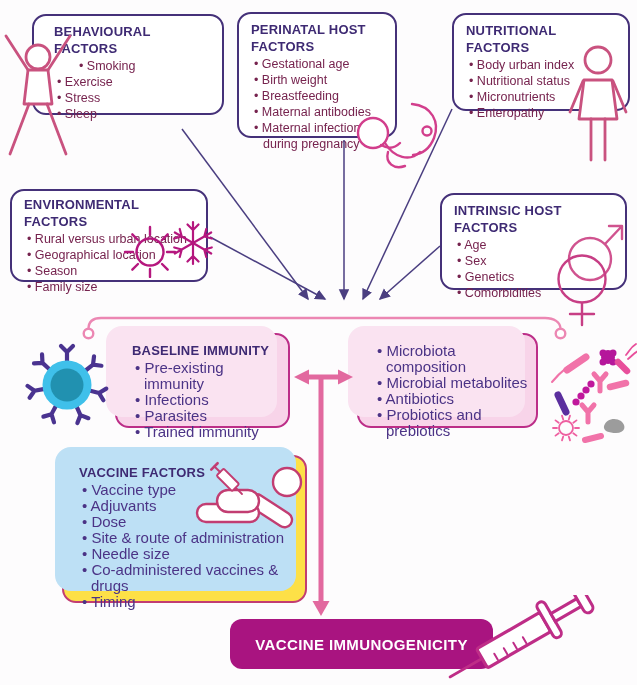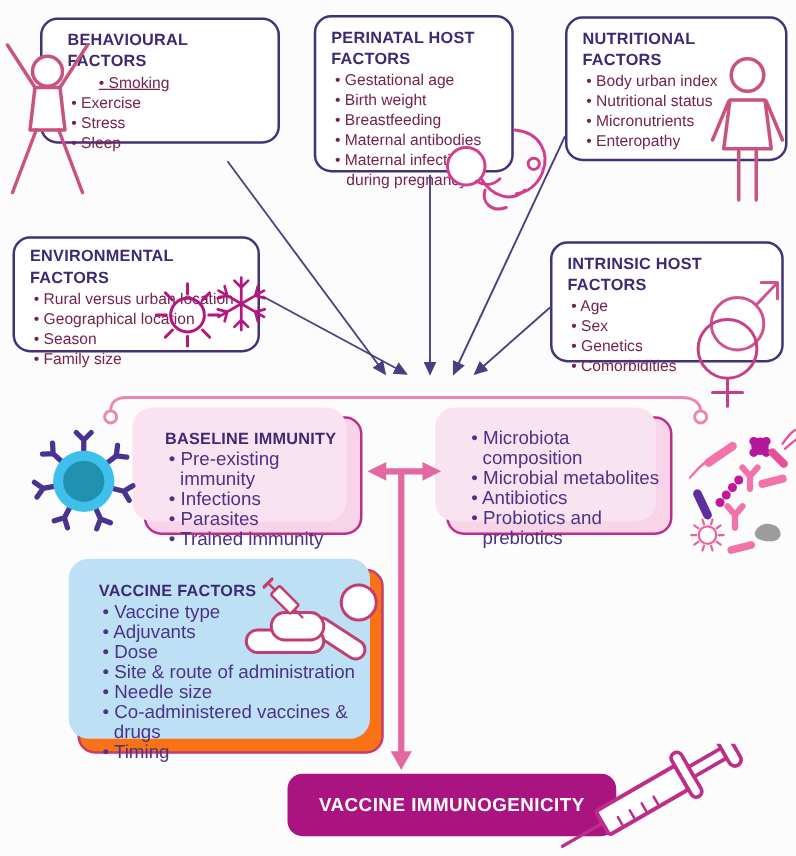--- a/index.html
+++ b/index.html
@@ -7,31 +7,31 @@
   .canvas{position:relative;width:637px;height:685px;background:#fdfcfd;overflow:hidden;}
 
   .box{position:absolute;box-sizing:border-box;background:#fff;border:2px solid #453179;
        border-radius:14px;padding:7px 8px 4px 12px;z-index:2;}
   .box-title{font-weight:bold;font-size:13px;color:#3E2A73;letter-spacing:.2px;line-height:17px;}
   .box ul{list-style:none;margin:1px 0 0;padding:0;}
   .box li{font-size:12.5px;line-height:16px;color:#76234E;padding-left:12px;text-indent:-9px;}
   .box li::before{content:"• ";}
 
   .box-behavioural{left:32px;top:14px;width:192px;height:101px;padding-left:20px;}
-  .box-behavioural li.indent{margin-left:22px;text-decoration:underline;}
-  .box-perinatal{left:251px;top:12px;width:160px;height:126px;}
-  .box-nutritional{left:452px;top:13px;width:178px;height:116px;}
+  .box-behavioural li.indent{margin-left:22px;}
+  .box-perinatal{left:237px;top:12px;width:160px;height:126px;}
+  .box-nutritional{left:452px;top:13px;width:178px;height:98px;}
   .box-environmental{left:10px;top:189px;width:198px;height:93px;padding-top:5px;}
   .box-intrinsic{left:440px;top:193px;width:187px;height:97px;}
 
   .softbox{position:absolute;box-sizing:border-box;border-radius:14px;padding:7px 8px 16px 15px;z-index:2;}
   .softbox::before{content:"";position:absolute;width:100%;height:100%;border-radius:16px;z-index:-1;}
   .pinkbox{background:#F8D4E9;border:2px solid #BC2E88;}
   .pinkbox::before{left:-11px;top:-9px;background:#FAE3F1;}
-  .bluebox{background:#f97316;border:2px solid #C23D72;}
+  .bluebox{background:#fde047;border:2px solid #C23D72;}
   .bluebox::before{left:-9px;top:-10px;background:#BDE0F5;}
   .softbox .box-title{color:#3E2A73;}
   .softbox ul{list-style:none;margin:1px 0 0;padding:0;}
   .softbox li{font-size:15px;line-height:16px;color:#4B3386;padding-left:12px;text-indent:-9px;}
   .softbox li::before{content:"• ";}
 
   .box-baseline{left:115px;top:333px;width:175px;height:95px;}
   .box-microbiota{left:357px;top:333px;width:181px;height:95px;}
   .box-vaccine{left:62px;top:455px;width:245px;height:148px;}
 

